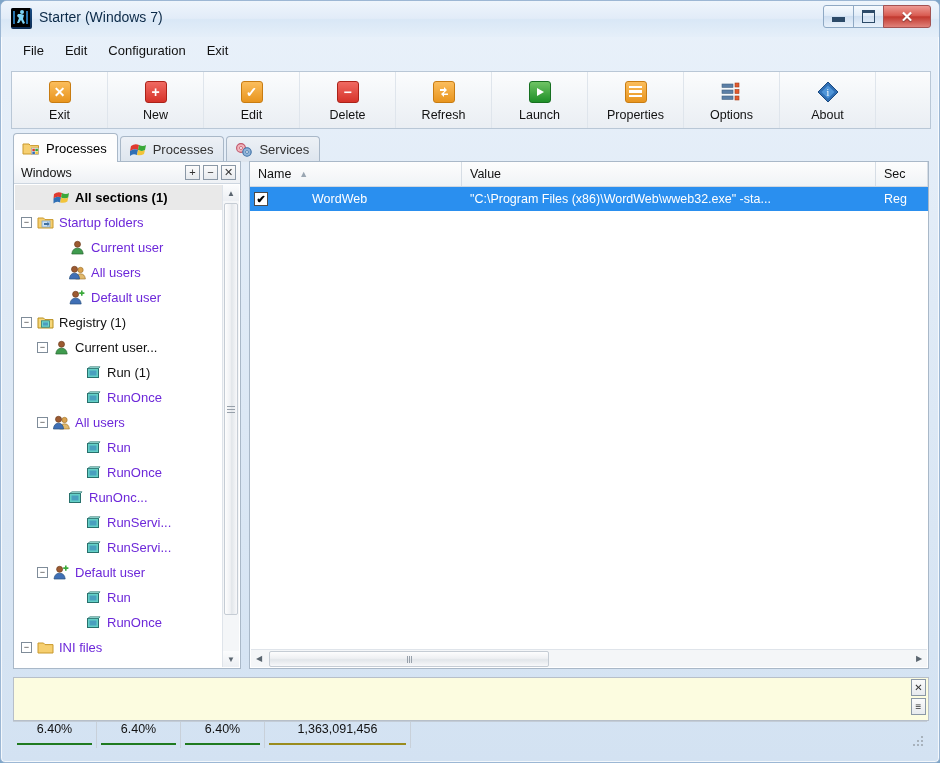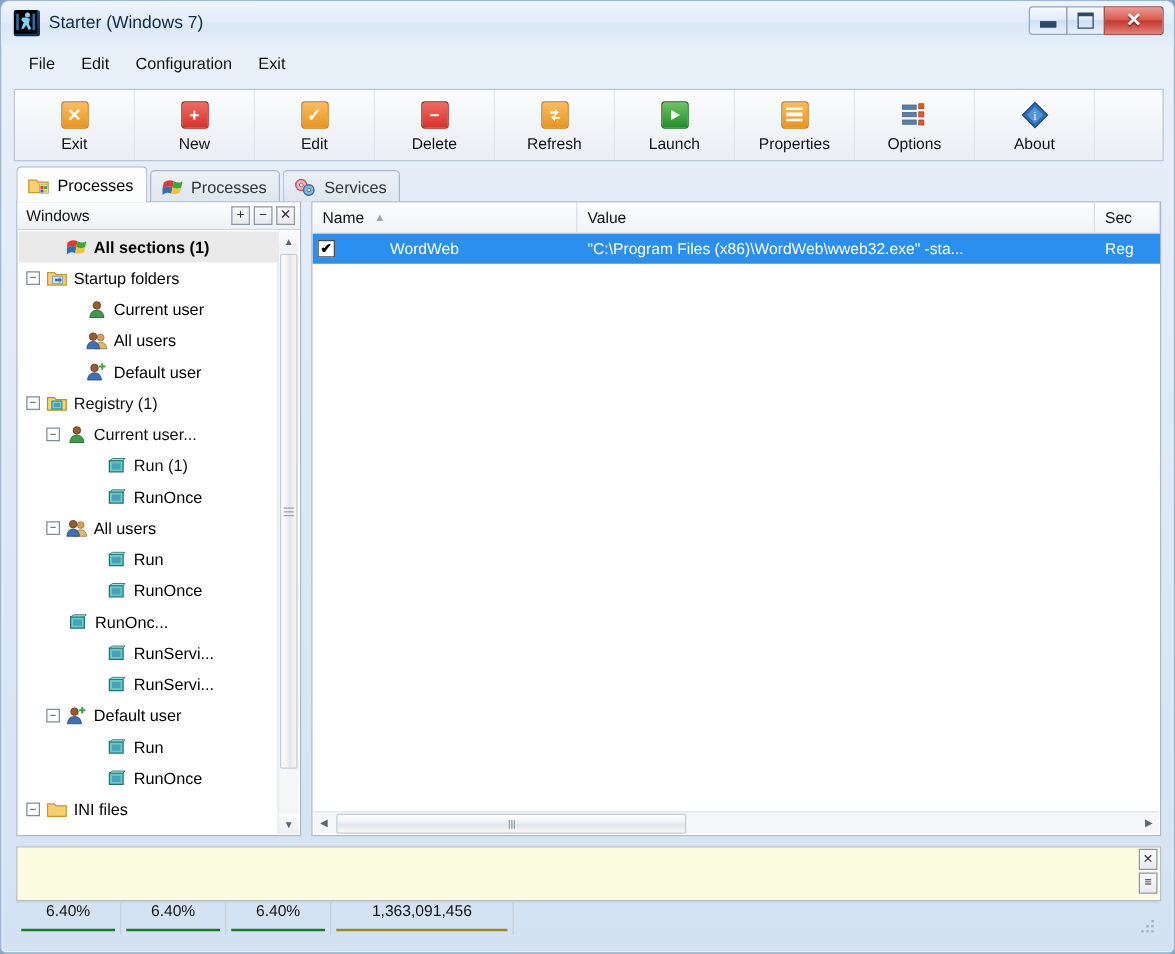--- a/index.html
+++ b/index.html
@@ -122,21 +122,21 @@
     overflow:hidden;background:#fff;
   }
   .tnode{height:25px;display:flex;align-items:center;white-space:nowrap;cursor:default;}
   .tnode .exp{
     width:11px;height:11px;box-sizing:border-box;border:1px solid #7f8c99;background:#fff;
     display:flex;align-items:center;justify-content:center;font-size:9px;line-height:1;color:#333;
     margin-right:4px;flex:none;
   }
   .tnode .exp.blank{border:none;background:transparent;}
   .tnode .tico{width:18px;display:flex;align-items:center;justify-content:center;margin-right:5px;flex:none;}
-  .tnode .tlbl{font-size:13px;color:#000000;}
+  .tnode .tlbl{font-size:13px;color:#6d28d9;}
   .tnode.dark .tlbl{color:#111;}
   .tnode.sel{background:#e9e9e9;}
   .tnode.sel .tlbl{color:#000;font-weight:bold;}
   .tree-vsb{
     position:absolute;right:1px;top:23px;bottom:1px;width:16px;
     background:#f4f6f8;border-left:1px solid #dfe4ea;
   }
   .sb-arrow{
     height:16px;width:16px;display:flex;align-items:center;justify-content:center;
     background:linear-gradient(to bottom,#fbfcfd,#eceff3);font-size:8px;color:#5b6670;
@@ -535,21 +535,21 @@
             <span class="exp blank"></span>
             <span class="tico">
               <svg width="15" height="14" viewBox="0 0 15 14">
                 <rect x="1.5" y="2.5" width="11" height="9" fill="#63cfc6" stroke="#28706c" stroke-width="1"></rect>
                 <path d="M3.5 4.5 L10.5 4.5 L10.5 9.5 L3.5 9.5 Z" fill="#2f6fb5" opacity=".5"></path>
                 <path d="M1.5 2.5 L4 0.8 L14 0.8 L12.5 2.5 Z" fill="#9fe5de" stroke="#28706c" stroke-width=".7"></path>
               </svg>
             </span>
             <span class="tlbl">RunOnce</span>
           </div>
-          <div class="tnode" style="padding-left: 23px;">
+          <div class="tnode" style="padding-left: 36px;">
             <span class="exp blank"></span>
             <span class="tico">
               <svg width="15" height="14" viewBox="0 0 15 14">
                 <rect x="1.5" y="2.5" width="11" height="9" fill="#63cfc6" stroke="#28706c" stroke-width="1"></rect>
                 <path d="M3.5 4.5 L10.5 4.5 L10.5 9.5 L3.5 9.5 Z" fill="#2f6fb5" opacity=".5"></path>
                 <path d="M1.5 2.5 L4 0.8 L14 0.8 L12.5 2.5 Z" fill="#9fe5de" stroke="#28706c" stroke-width=".7"></path>
               </svg>
             </span>
             <span class="tlbl">RunOnc...</span>
           </div>

